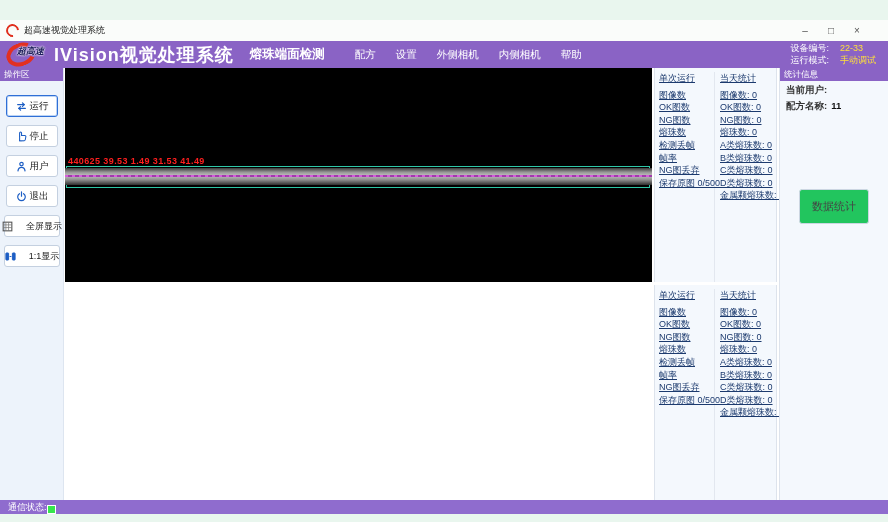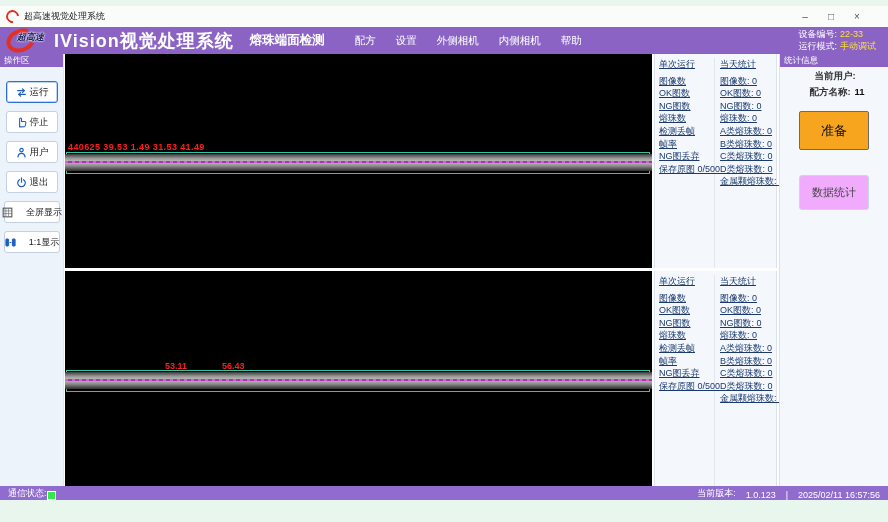--- a/index.html
+++ b/index.html
@@ -2,40 +2,40 @@
 <html><head>
 <meta charset="utf-8">
 <style>
   html,body{margin:0;padding:0;}
   body{
     width:888px;height:522px;overflow:hidden;position:relative;
     background:#e9f6ee;
     font-family:"Liberation Sans","DejaVu Sans",sans-serif;
     -webkit-font-smoothing:antialiased;
   }
-  .window{position:absolute;left:0;top:6px;width:888px;height:494px;background:#fff;}
+  .window{position:absolute;left:0;top:20px;width:888px;height:494px;background:#fff;}
 
   
   .titlebar{height:21px;background:#fafcfa;display:flex;align-items:center;padding:0 6px;font-size:9px;color:#222;}
   .title-icon{width:9px;height:9px;border:2px solid #e03020;border-right-color:transparent;border-radius:50%;transform:rotate(40deg);margin-right:5px;flex:0 0 auto;}
   .win-controls{margin-left:auto;display:flex;gap:4px;margin-right:14px;}
   .win-controls span{width:22px;text-align:center;color:#555;font-size:10px;cursor:default;}
 
   
   .header{height:27px;background:#8a63c5;display:flex;align-items:center;color:#fff;position:relative;}
   .logo{display:flex;align-items:center;margin-left:6px;position:relative;width:44px;flex:0 0 auto;}
   .logo-swirl{width:22px;height:15px;border:4px solid #e23022;border-right-color:transparent;border-radius:50%;transform:rotate(-22deg);}
   .logo-text{position:absolute;left:11px;top:2px;font-size:9px;font-weight:bold;font-style:italic;color:#20205e;text-shadow:0 0 2px #fff,0 0 2px #fff;white-space:nowrap;}
   .app-title{font-size:18px;font-weight:bold;letter-spacing:1px;margin-left:4px;}
   .subtitle{font-size:12.5px;font-weight:bold;margin-left:16px;}
   .menu{display:flex;gap:20px;font-size:10.5px;margin-left:30px;}
   .menu span{cursor:default;}
   .devinfo{position:absolute;right:12px;top:2px;font-size:9px;line-height:11.5px;}
   .devinfo .lbl{color:#fff;}
-  .devinfo .val{color:#ffe03a;margin-left:3px;}
+  .devinfo .val{color:#ffe03a;margin-left:11px;}
 
   
   .main{position:relative;height:432px;background:#fff;}
 
   
   .sidebar{position:absolute;left:0;top:0;width:64px;height:100%;background:#edf3fb;border-right:1px solid #dde5f0;box-sizing:border-box;}
   .panel-titlebar{height:13px;background:#8a63c5;color:#fff;font-size:8.5px;line-height:13px;padding-left:4px;}
   .side-btn{margin:8px auto 0;width:52px;height:22px;background:#fff;border:1px solid #c4d0e0;border-radius:3px;display:flex;align-items:center;justify-content:center;gap:2px;font-size:9.5px;color:#1a1a1a;cursor:default;box-sizing:border-box;white-space:nowrap;}
   .side-btn:first-of-type{margin-top:14px;border:1px solid #2f6fd6;box-shadow:0 0 0 1px #bcd4f5 inset;}
   .side-btn svg{width:13px;height:13px;flex:0 0 auto;}
@@ -59,24 +59,24 @@
   .stats-panel{position:absolute;left:0;width:100%;background:#f4f8fd;border:1px solid #dde3ec;border-top:none;border-bottom:none;box-sizing:border-box;display:flex;padding:4px 0 0 4px;}
   .stats-panel.p1{top:0;height:214px;}
   .stats-panel.p2{top:217px;height:215px;}
   .scol{font-size:9px;color:#1c3a6e;line-height:12.6px;white-space:nowrap;text-decoration:underline;}
   .scol .hdr{margin-bottom:4px;}
   .scol-left{width:55px;border-right:1px solid #e2e7ef;}
   .scol-right{padding-left:5px;flex:1;}
 
   
   .info-panel{position:absolute;left:779px;top:0;right:0;height:100%;background:#f4f8fd;border-left:1px solid #dde3ec;box-sizing:border-box;}
-  .info-row{font-size:9.5px;color:#333;padding:3px 0 0 6px;font-weight:bold;text-align:center;}
+  .info-row{font-size:9.5px;color:#333;padding:3px 0 0 6px;font-weight:bold;}
   .info-row .v{font-weight:bold;color:#111;margin-left:4px;}
   .prepare-btn{position:absolute;left:19px;top:57px;width:70px;height:39px;background:#f7a51f;border:1px solid #6b6b6b;border-radius:2px;font-size:13px;color:#111;font-family:inherit;cursor:default;}
-  .data-btn{position:absolute;left:19px;top:121px;width:70px;height:35px;background:#f0abfc;border:1px solid #ccd6e2;border-radius:3px;font-size:11px;color:#444;font-family:inherit;cursor:default;}
+  .data-btn{position:absolute;left:19px;top:121px;width:70px;height:35px;background:#22c55e;border:1px solid #ccd6e2;border-radius:3px;font-size:11px;color:#444;font-family:inherit;cursor:default;}
 
   
   .statusbar{height:14px;background:#8f6cce;color:#fff;font-size:9px;display:flex;align-items:center;padding:0 8px;justify-content:space-between;}
   .statusbar .grp{display:flex;align-items:flex-end;}
   .indicator{width:7px;height:7px;background:#37e64d;border:1px solid #fff;display:inline-block;}
   .statusbar .right span{margin-left:10px;}
 </style>
 </head>
 <body>
 
@@ -177,27 +177,20 @@
           </div>
         </div>
     </div>
 
     <div class="viewport">
       <div class="cam cam-top">
         <span class="cam-annotation" style="top:88px">440625 39.53 1.49  31.53 41.49</span>
         <div class="roi" style="top:98px"></div>
         <div class="band" style="top:100px"></div>
         <div class="trace" style="top:107px"></div>
-      </div>
-      <div class="cam cam-bottom">
-        <span class="measure-label" style="left:100px;top:90px">53.11</span>
-        <span class="measure-label" style="left:157px;top:90px">56.43</span>
-        <div class="roi" style="top:99px"></div>
-        <div class="band" style="top:101px"></div>
-        <div class="trace" style="top:108px"></div>
       </div>
     </div>
 
     <div class="stats-col">
       <div class="stats-panel p1">
           <div class="scol scol-left">
             <div class="hdr">单次运行</div>
             <div>图像数</div>
             <div>OK图数</div>
             <div>NG图数</div>
@@ -248,30 +241,23 @@
     </div>
 
     <div class="info-panel">
       <div class="panel-titlebar">统计信息</div>
       <div class="info-row">
         <span>当前用户:</span><span class="v"></span>
       </div>
       <div class="info-row">
         <span>配方名称:</span><span class="v">11</span>
       </div>
-      <button class="prepare-btn">准备</button>
       <button class="data-btn">数据统计</button>
     </div>
   </div>
 
   <div class="statusbar">
     <div class="grp">
       <span>通信状态:</span>
       <span class="indicator"></span>
     </div>
-    <div class="grp right">
-      <span>当前版本:</span>
-      <span>1.0.123</span>
-      <span>|</span>
-      <span>2025/02/11  16:57:56</span>
-    </div>
   </div>
 </div>
 
 </body></html>

